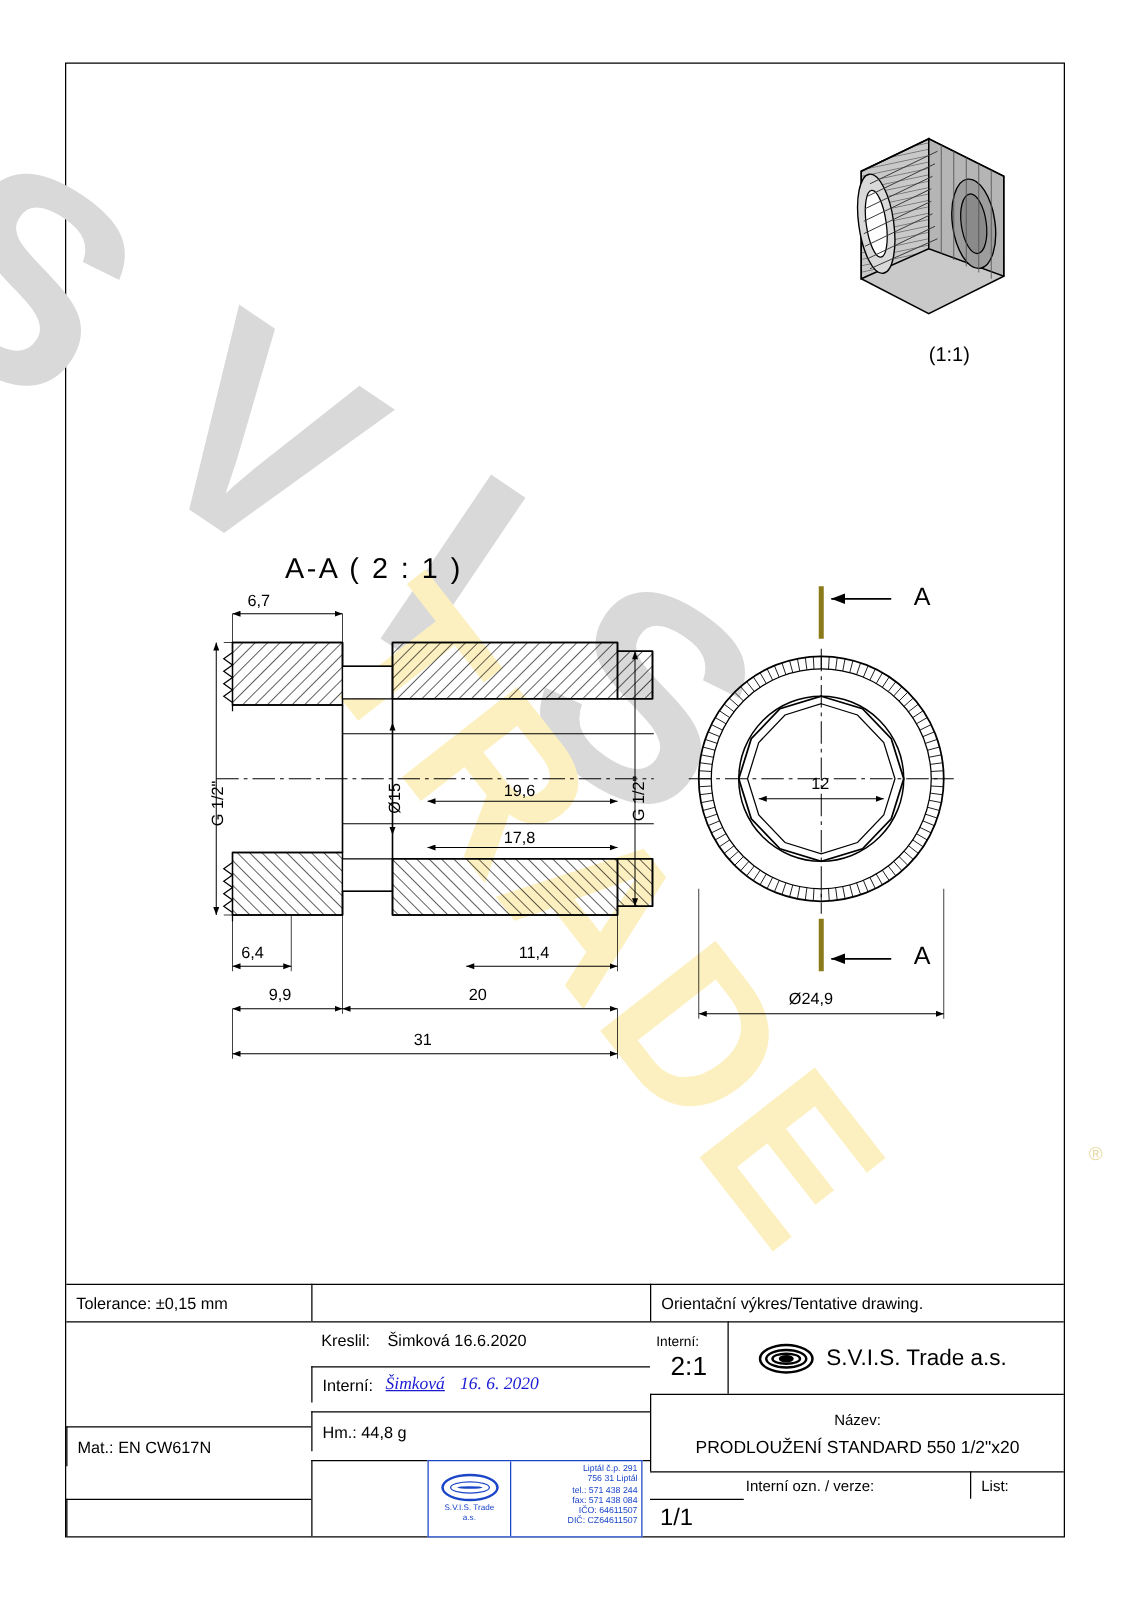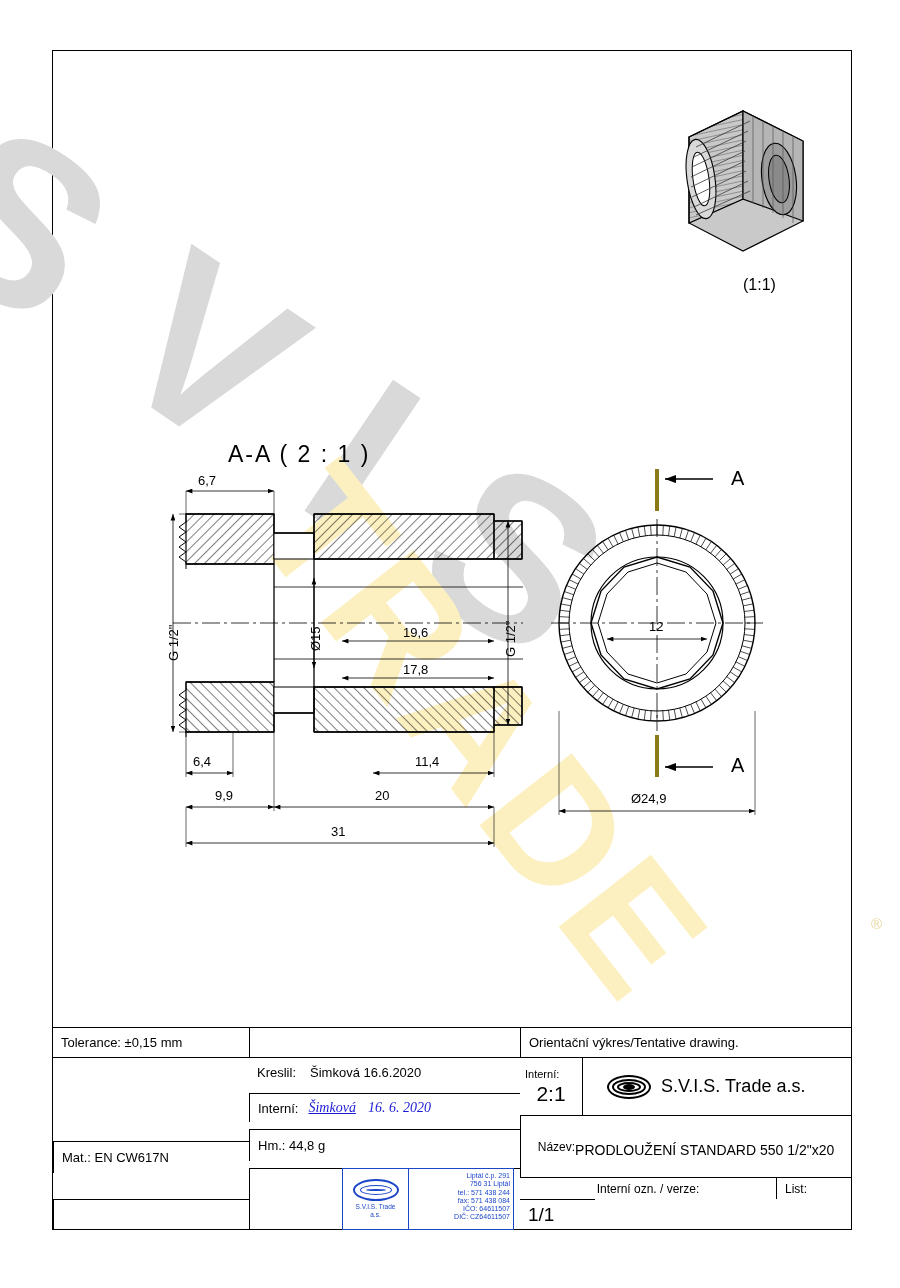--- a/index.html
+++ b/index.html
@@ -518,21 +518,21 @@
             <span class="co-logo">
               <span class="ring r1"></span>
                 <span class="ring r2"></span>
                 <span class="ring r3"></span>
                 <span class="ring r4"></span>
             </span>
             <span style="font-size:18px;">S.V.I.S. Trade a.s.</span>
           </div>
         </div>
 
-        <div class="tb-cell" style="width:331px;height:62px;align-items:center;justify-content:center;">
+        <div class="tb-cell" style="width:331px;height:62px;flex-direction:column;align-items:center;justify-content:center;">
           <span class="name-label">Název:</span>
           <span style="font-size:14px;margin-top:6px;">PRODLOUŽENÍ STANDARD 550 1/2"x20</span>
         </div>
 
         <div class="tb-row">
           <div class="tb-cell" style="width:256px;height:22px;justify-content:center;">
             <span style="font-size:12px;">Interní ozn. / verze:</span>
           </div>
           <div class="tb-cell" style="width:75px;height:22px;">
             <span style="font-size:12px;">List:</span>

